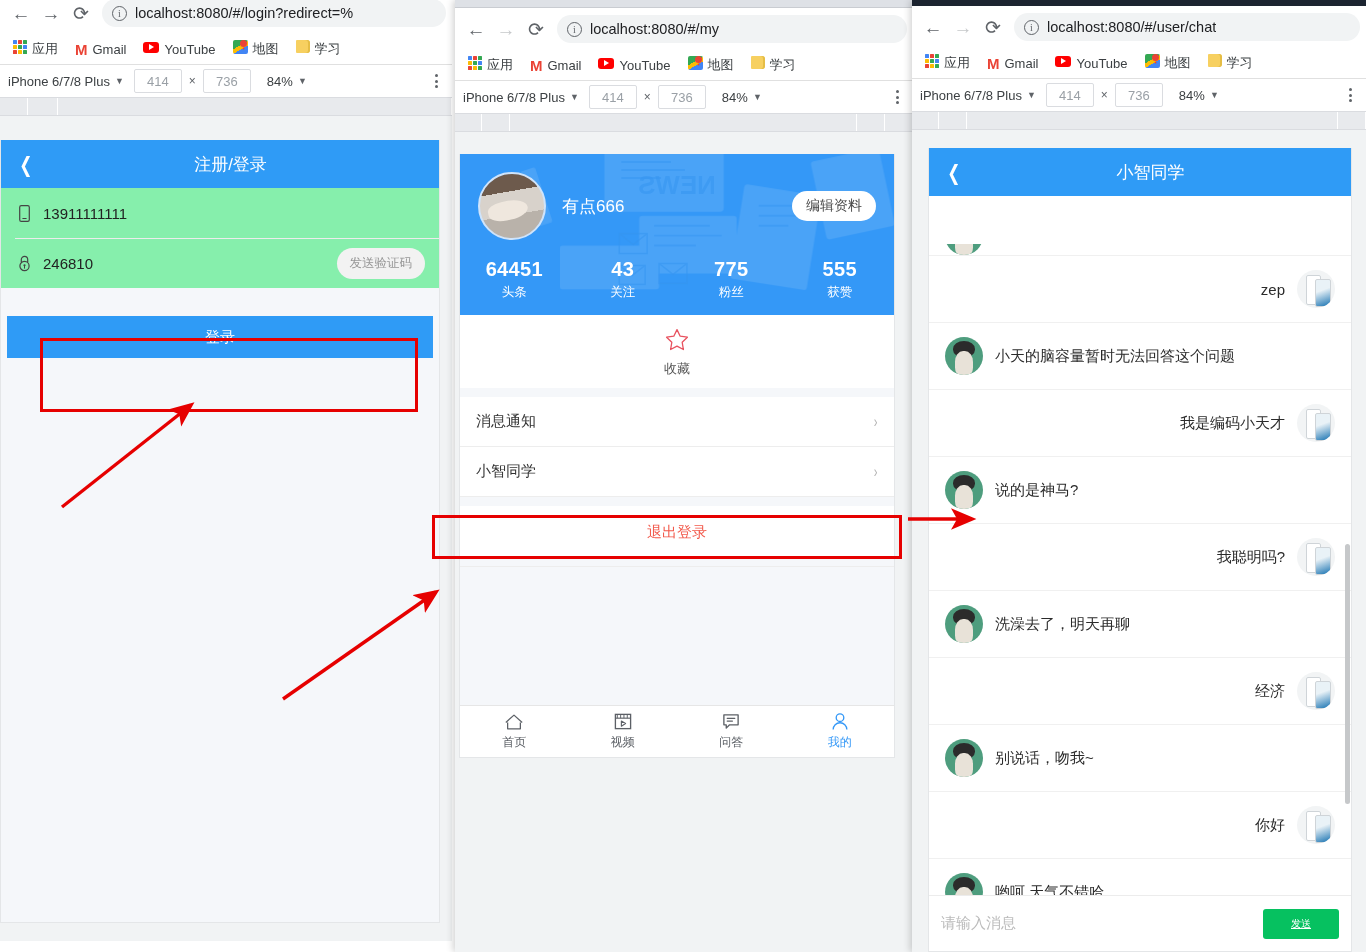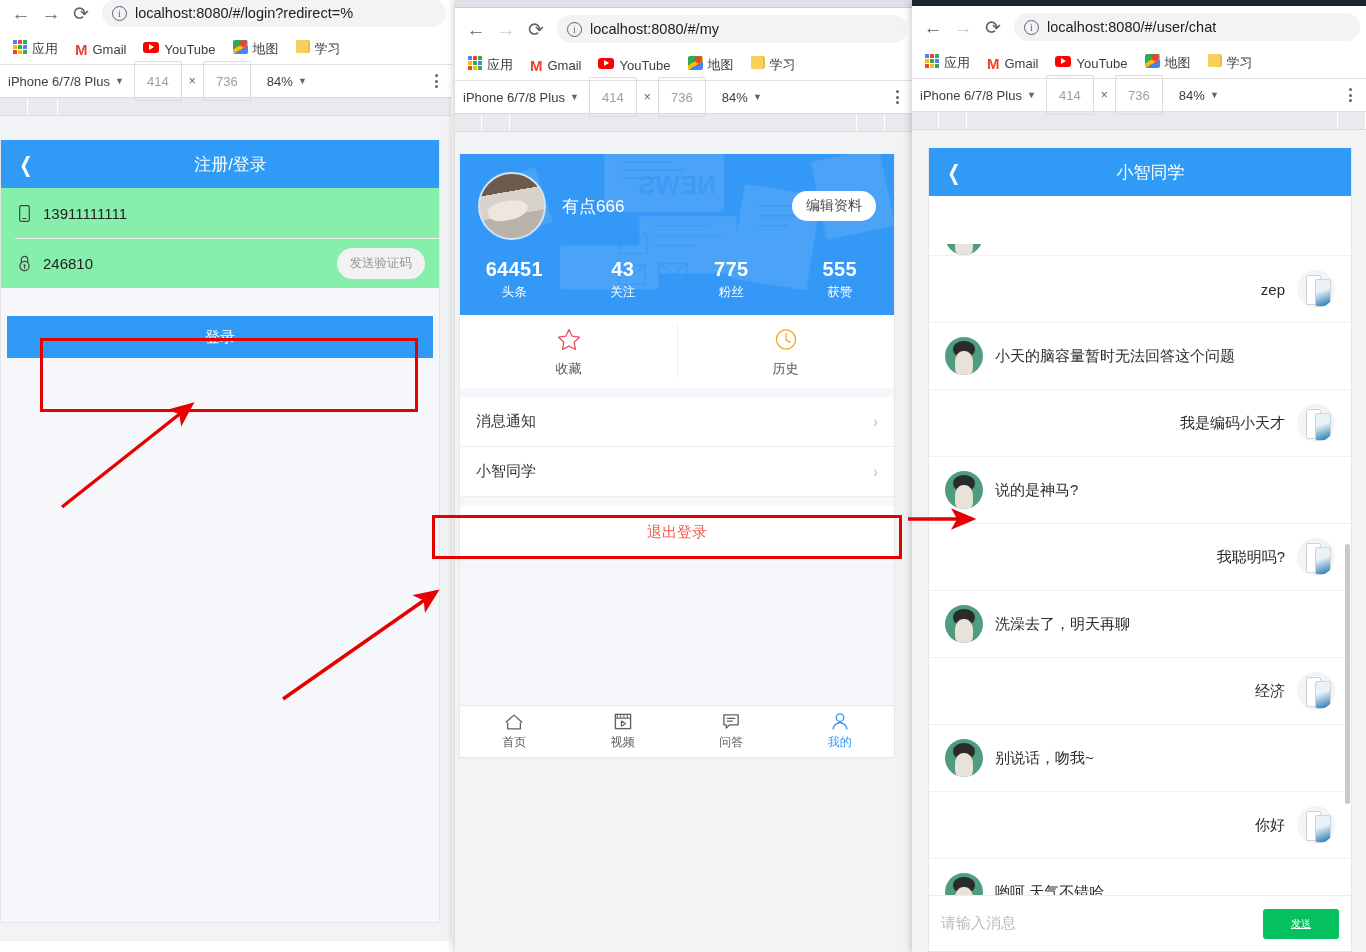--- a/index.html
+++ b/index.html
@@ -46,21 +46,21 @@
           background:linear-gradient(150deg,#34a853 0 42%, #fbbc04 42% 62%, #4285f4 62%);}
   .maps::after{content:"";position:absolute;right:1px;top:0px;width:7px;height:7px;border-radius:50%;
                background:#ea4335;box-shadow:0 5px 0 -2.5px #ea4335;}
   .folder { width:14px;height:13px;background:#f7d060;border-radius:1px 3px 3px 1px;flex:none;
             box-shadow:inset -2px 0 0 #e5bd45;}
 
   .device-row { display:flex; align-items:center; height:33px; padding:0 8px;
                 border-bottom:1px solid #dadce0; background:#fff; font-size:13px; color:#3c4043; }
   .device-name { white-space:nowrap; }
   .caret { font-size:9px; margin-left:5px; color:#5f6368; }
-  .dim-box { width:48px;height:40px;border:1px solid #dadce0;border-radius:2px;
+  .dim-box { width:48px;height:24px;border:1px solid #dadce0;border-radius:2px;
              display:flex;align-items:center;justify-content:center;color:#9aa0a6;font-size:13px;
              margin:0 0 0 10px;flex:none; }
   .times { margin:0 7px; color:#5f6368; font-size:12px; }
   .zoom-lbl { margin-left:16px; white-space:nowrap; }
   .kebab { margin-left:auto; display:flex; flex-direction:column; gap:2.5px; padding:4px 6px; flex:none;}
   .kebab i { width:3px;height:3px;border-radius:50%;background:#5f6368;display:block; }
 
   .ruler { height:18px; background:#e8eaed; border-bottom:1px solid #dadce0; display:flex; }
   .ruler i { border-right:1px solid #fff; display:block; height:100%; }
 
@@ -371,27 +371,20 @@
         </div>
       </div>
 
       <div class="quick">
         <div>
           <svg width="24" height="23" viewBox="0 0 24 23">
             <path d="M12 1.6l3.2 6.6 7.2 1-5.2 5.1 1.2 7.2-6.4-3.4-6.4 3.4 1.2-7.2L1.6 9.2l7.2-1z" fill="none" stroke="#e8525f" stroke-width="1.3" stroke-linejoin="round"></path>
           </svg>
           <div class="ql">收藏</div>
         </div>
-        <div>
-          <svg width="24" height="23" viewBox="0 0 24 24">
-            <circle cx="12" cy="12" r="10" fill="none" stroke="#f5a623" stroke-width="1.4"></circle>
-            <path d="M12 6v6.4l4.4 2.6" fill="none" stroke="#f5a623" stroke-width="1.4" stroke-linecap="round"></path>
-          </svg>
-          <div class="ql">历史</div>
-        </div>
       </div>
 
       <div class="sep"></div>
       <div class="mrow">
         <span>消息通知</span>
         <span class="ch">›</span>
       </div>
       <div class="mrow">
         <span>小智同学</span>
         <span class="ch">›</span>

